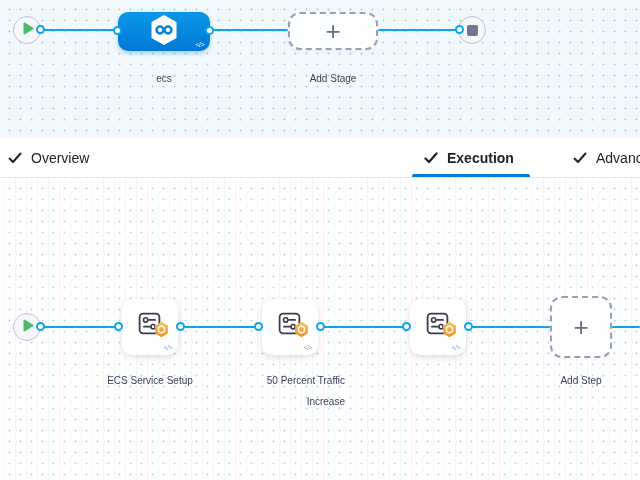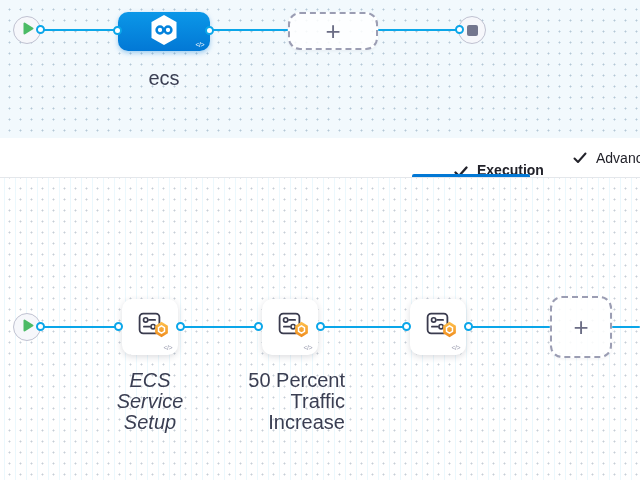--- a/index.html
+++ b/index.html
@@ -35,21 +35,21 @@
     background:#F6F7FB; border:1px solid #C0C2D1;
     display:flex; align-items:center; justify-content:center;
   }
   .stop-square { width:11px; height:11px; border-radius:2px; background:#73768E; }
   .dashed-btn {
     position:absolute; border:2px dashed #9B9DB3; background:rgba(255,255,255,0.85);
     display:flex; align-items:center; justify-content:center;
     box-shadow:0 1px 3px rgba(40,41,61,0.06); cursor:pointer;
   }
   .plus-glyph { font-size:26px; line-height:1; color:#6B6D85; font-weight:300; }
-  .graph-label { position:absolute; font-size:20px; line-height:21px; text-align:center; color:#3A3E52; }
+  .graph-label { position:absolute; font-size:10px; line-height:21px; text-align:center; color:#3A3E52; }
   .code-toggle { position:absolute; right:6px; bottom:3px; font-size:7px; letter-spacing:-0.5px; cursor:pointer; }
 
   
   .stage-node {
     position:absolute; left:118px; top:12px; width:92px; height:39px; border-radius:10px;
     background:linear-gradient(180deg,#0B97E8,#0278D5);
     box-shadow:0 2px 5px rgba(2,120,213,0.35);
     display:flex; align-items:center; justify-content:center; cursor:pointer;
   }
   .stage-node .code-toggle { color:rgba(255,255,255,0.95); }
@@ -117,24 +117,33 @@
     </div>
 
     <div class="conn-line" style="left:378px; top:29px; width:82px;"></div>
     <div class="conn-dot" style="left:455px; top:25px;"></div>
 
     <div class="round-node" style="left:458px; top:16px;">
       <span class="stop-square"></span>
     </div>
 
     <div class="graph-label" style="left:118px; top:68px; width:92px;">ecs</div>
+    <div class="graph-label" style="left:283px; top:68px; width:100px;">Add Stage</div>
   </div>
 
   <div class="tab-bar">
-    <div class="tab active" style="left:454px;align-items:flex-end;">
+    <div class="tab" style="left:8px;">
+      <span class="check-icon">
+        <svg width="14" height="12" viewBox="0 0 14 12">
+            <polyline points="1.5,6.5 5,10 12.5,1.5" fill="none" stroke="#22222A" stroke-width="2" stroke-linecap="round" stroke-linejoin="round"></polyline>
+          </svg>
+      </span>
+      <span>Overview</span>
+    </div>
+    <div class="tab active" style="left:424px;">
       <span class="check-icon">
         <svg width="14" height="12" viewBox="0 0 14 12">
             <polyline points="1.5,6.5 5,10 12.5,1.5" fill="none" stroke="#22222A" stroke-width="2.3" stroke-linecap="round" stroke-linejoin="round"></polyline>
           </svg>
       </span>
       <span>Execution</span>
     </div>
     <div class="tab" style="left:573px;">
       <span class="check-icon">
         <svg width="14" height="12" viewBox="0 0 14 12">
@@ -240,17 +249,18 @@
     </div>
     <div class="conn-dot" style="left:402px; top:144px;"></div>
     <div class="conn-dot" style="left:464px; top:144px;"></div>
     <div class="conn-line" style="left:469px; top:148px; width:81px;"></div>
 
     <div class="dashed-btn" style="left:550px; top:118px; width:62px; height:62px; border-radius:12px;">
       <span class="plus-glyph">+</span>
     </div>
     <div class="conn-line" style="left:612px; top:148px; width:28px;"></div>
 
-    <div class="graph-label" style="left:95px; top:192px; width:110px;font-style:italic;">ECS Service Setup</div>
+    <div class="graph-label" style="left:95px; top:192px; width:110px;">ECS Service Setup</div>
     <div class="graph-label" style="left:235px; top:192px; width:110px;text-align:right;">50 Percent Traffic Increase</div>
+    <div class="graph-label" style="left:526px; top:192px; width:110px;">Add Step</div>
   </div>
 
 </div>
 
 </body></html>

